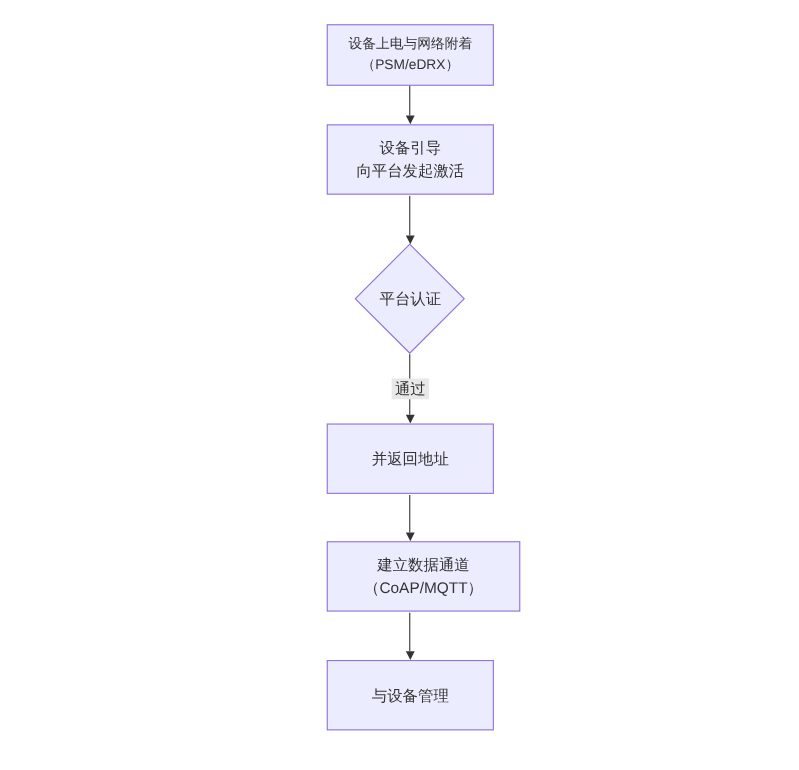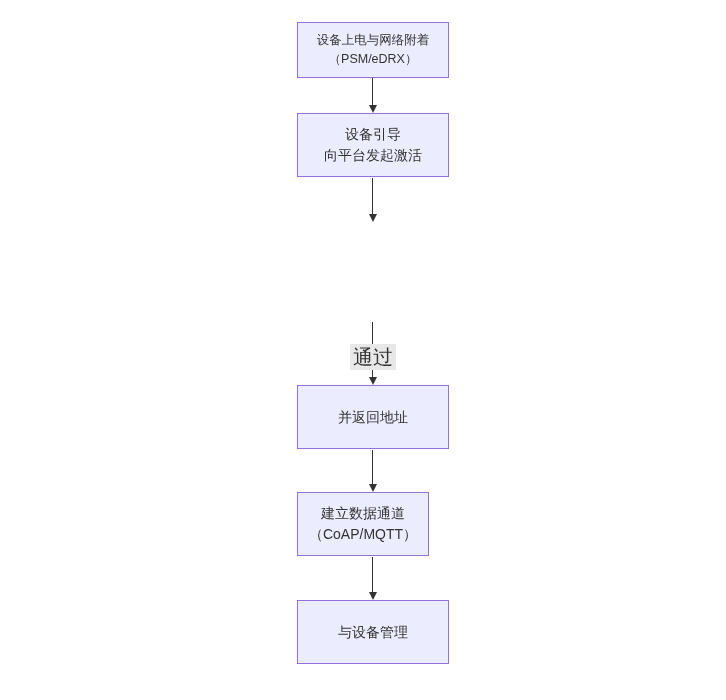--- a/index.html
+++ b/index.html
@@ -77,21 +77,21 @@
     border-right: 4px solid transparent;
     border-top: 8px solid var(--edge, #333333);
   }
 
   .edge-label {
     position: absolute;
     left: 373px;
     transform: translateX(-50%);
     background: var(--edge-label-bg, #e8e8e8);
     color: var(--text, #333333);
-    font-size: 20px;
+    font-size: 14px;
     line-height: 1.2;
     padding: 1px 3px;
     white-space: nowrap;
   }
 </style>
 </head>
 <body>
 
 <div class="canvas">
 
@@ -106,35 +106,39 @@
 
   <div class="node" style="left:297px; top:113px; width:152px; height:64px;">
     <div class="line">设备引导</div>
     <div class="line">向平台发起激活</div>
   </div>
 
   <div class="arrow" style="top:178px; height:36px;">
     <span class="arrowhead"></span>
   </div>
 
+  <div class="diamond-wrap" style="left:323px; top:222px;">
+    <div class="diamond-shape"></div>
+    <div class="diamond-label">平台认证</div>
+  </div>
 
   <div class="arrow" style="top:322px; height:55px;">
     <span class="arrowhead"></span>
   </div>
   <div class="edge-label" style="top:344px;">通过</div>
 
   <div class="node" style="left:297px; top:385px; width:152px; height:64px;">
     <div class="line">并返回地址</div>
   </div>
 
   <div class="arrow" style="top:450px; height:34px;">
     <span class="arrowhead"></span>
   </div>
 
-  <div class="node" style="left:297px; top:492px; width:132px; height:64px;">
+  <div class="node" style="left:297px; top:492px; width:176px; height:64px;">
     <div class="line">建立数据通道</div>
     <div class="line">（CoAP/MQTT）</div>
   </div>
 
   <div class="arrow" style="top:557px; height:35px;">
     <span class="arrowhead"></span>
   </div>
 
   <div class="node" style="left:297px; top:600px; width:152px; height:64px;">
     <div class="line">与设备管理</div>

